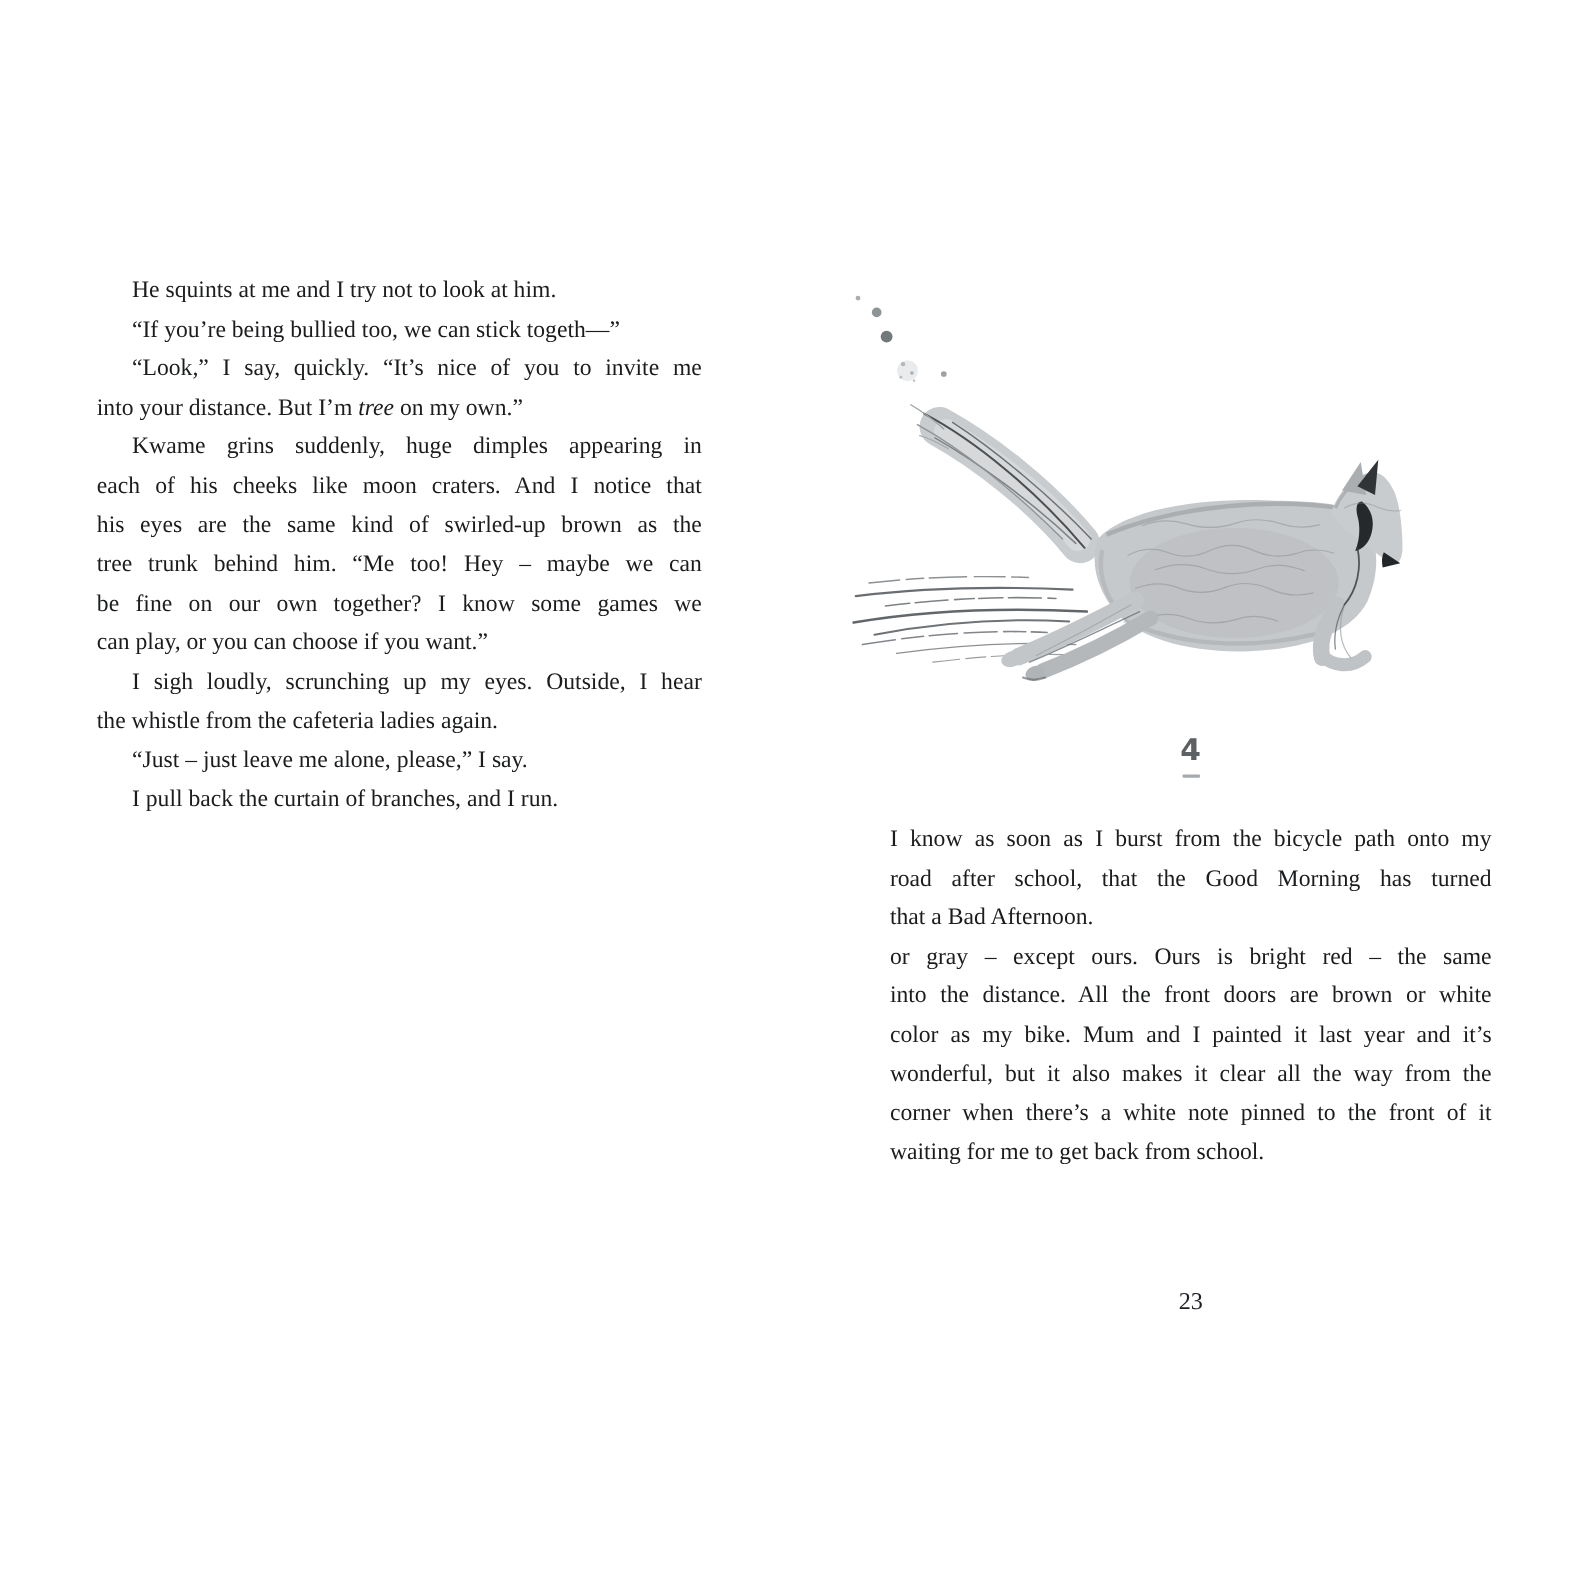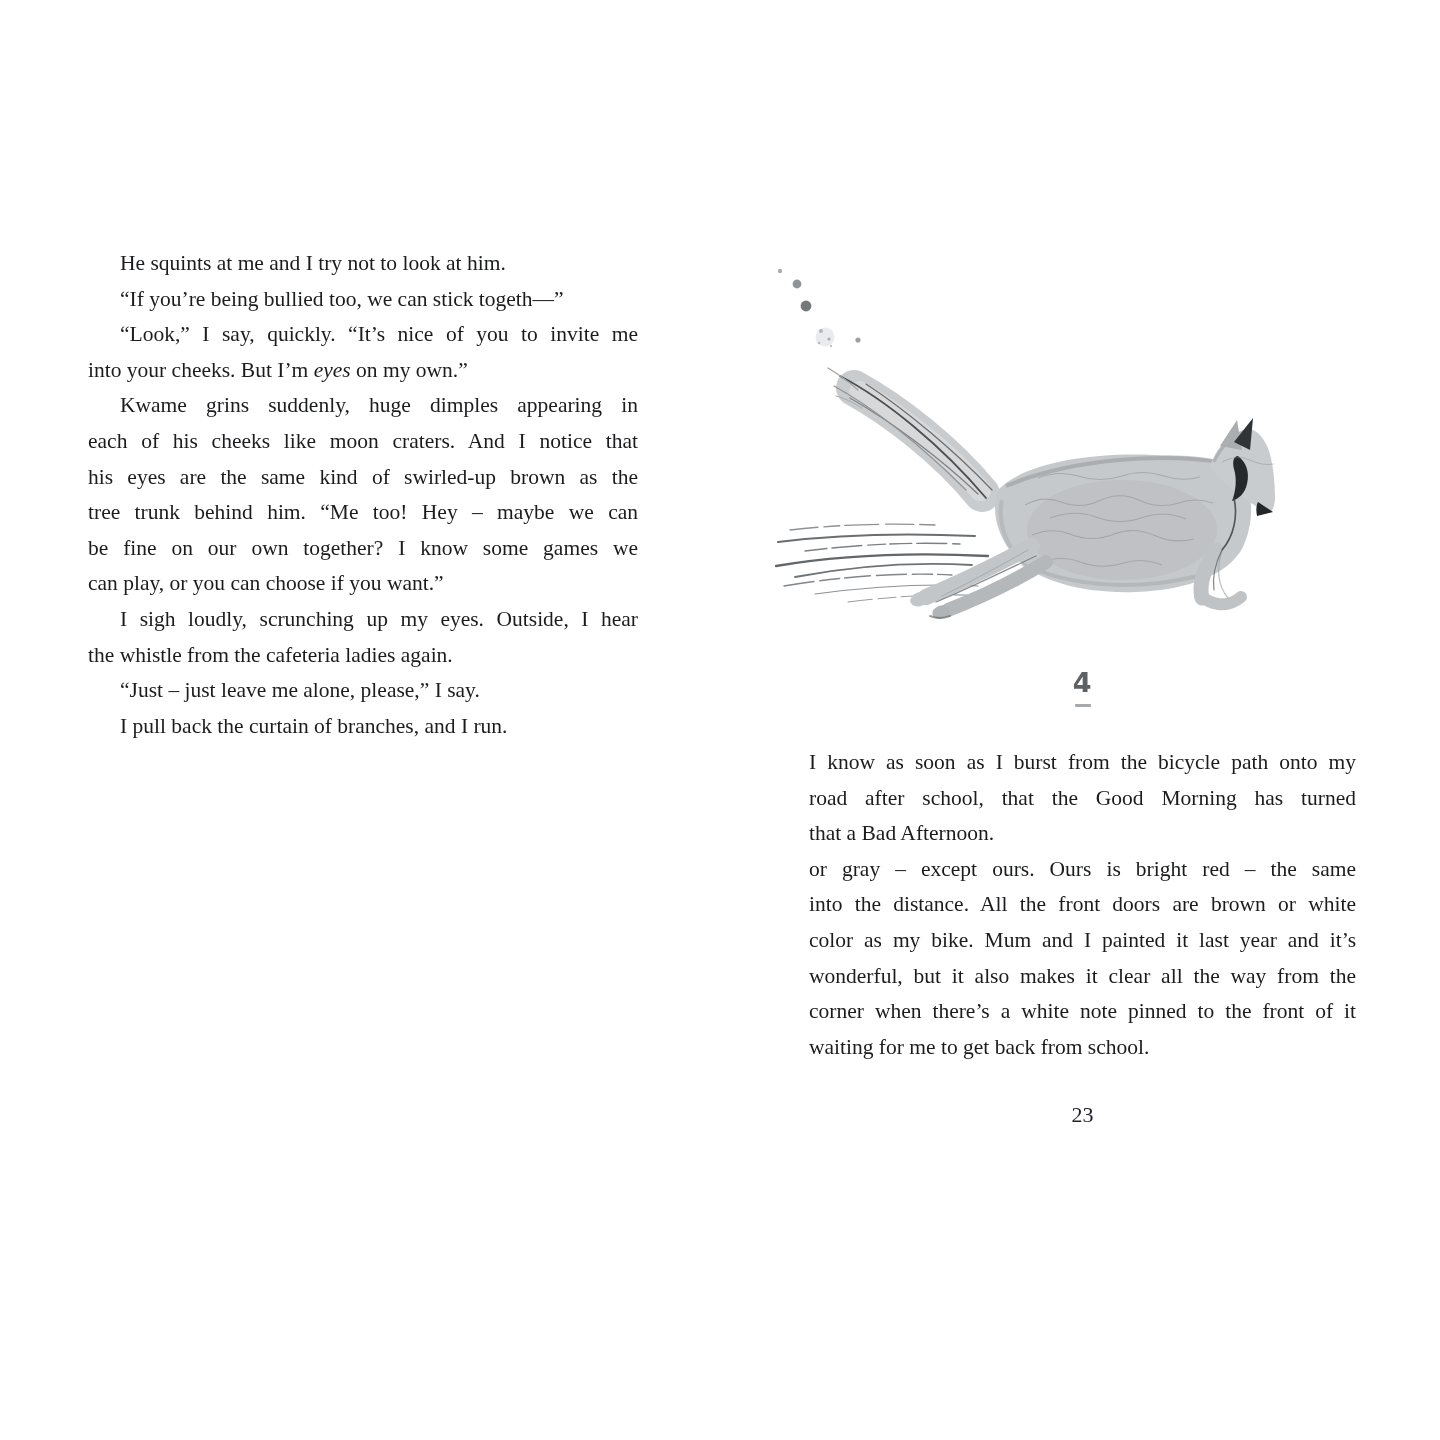--- a/index.html
+++ b/index.html
@@ -46,37 +46,37 @@
     font-weight: bold;
     font-size: 27px;
     line-height: 28px;
     color: #5d6164;
     letter-spacing: 0.5px;
   }
   .chapter-rule { width: 16px; height: 3px; background: #a6aaad; margin: 7px auto 0 auto; border-radius: 1px; }
 
   .page-number {
     position: absolute;
-    left: 89px; top: 1102px; width: 547px;
+    left: 89px; top: 1170px; width: 547px;
     text-align: center;
     font-size: 22px;
     color: #1e2026;
   }
 </style>
 </head>
 <body>
 
 <div class="canvas">
 
   <div class="page left">
     <div class="text-col left-col">
       <div class="line i">He squints at me and I try not to look at him.</div>
       <div class="line i">“If you’re being bullied too, we can stick togeth—”</div>
       <div class="line i j">“Look,” I say, quickly. “It’s nice of you to invite me</div>
-      <div class="line"><span>into your cheeks. But I’m </span><em>eyes</em><span> on my own.”</span></div>
+      <div class="line"><span>into your distance. But I’m </span><em>tree</em><span> on my own.”</span></div>
       <div class="line i j">Kwame grins suddenly, huge dimples appearing in</div>
       <div class="line j">each of his cheeks like moon craters. And I notice that</div>
       <div class="line j">his eyes are the same kind of swirled-up brown as the</div>
       <div class="line j">tree trunk behind him. “Me too! Hey – maybe we can</div>
       <div class="line j">be fine on our own together? I know some games we</div>
       <div class="line">can play, or you can choose if you want.”</div>
       <div class="line i j">I sigh loudly, scrunching up my eyes. Outside, I hear</div>
       <div class="line">the whistle from the cafeteria ladies again.</div>
       <div class="line i">“Just – just leave me alone, please,” I say.</div>
       <div class="line i">I pull back the curtain of branches, and I run.</div>

